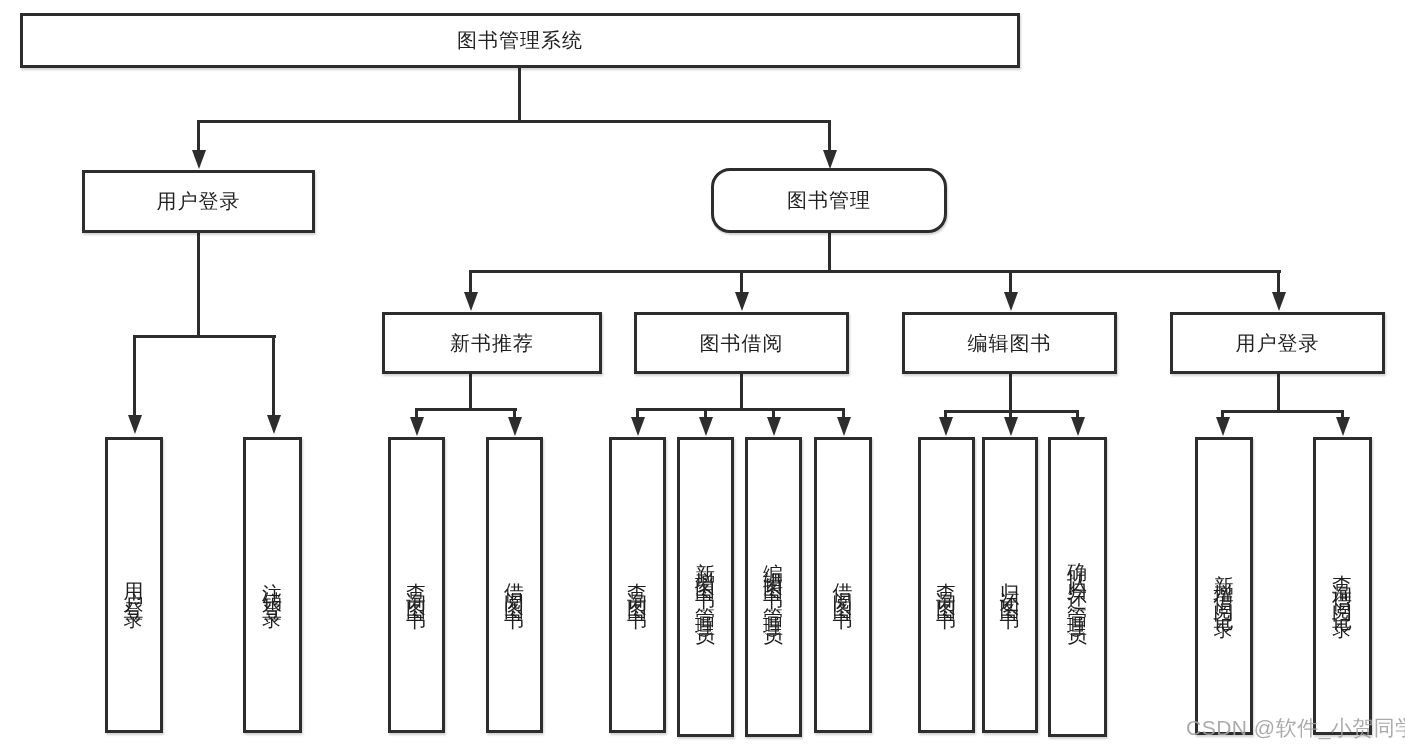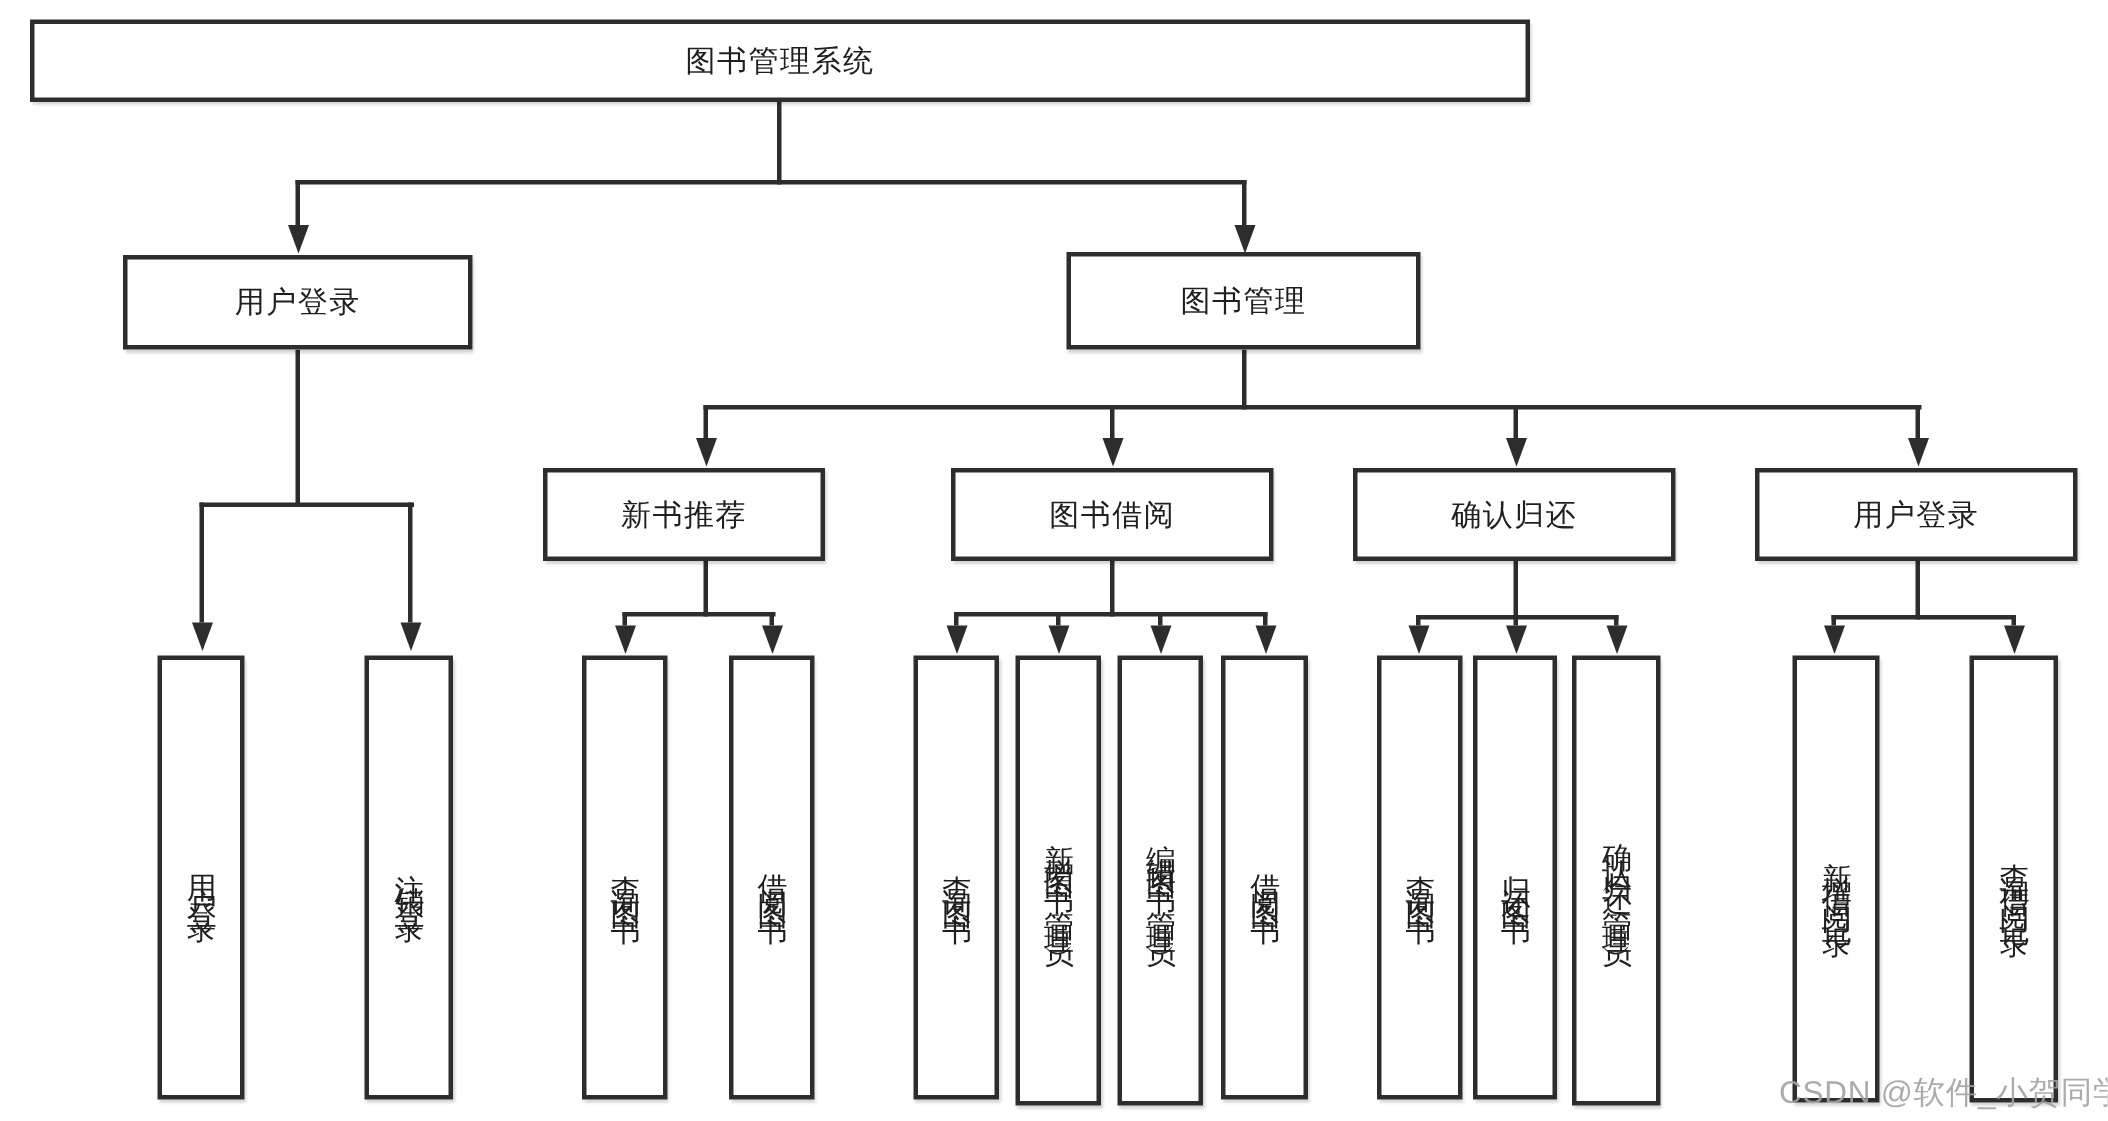--- a/index.html
+++ b/index.html
@@ -65,34 +65,34 @@
 <div id="stage">
 
   <div class="box" style="left:20px;top:13px;width:1000px;height:55px;">
     <span class="hlabel">图书管理系统</span>
   </div>
 
   <div class="box" style="left:82px;top:170px;width:233px;height:63px;">
     <span class="hlabel">用户登录</span>
   </div>
 
-  <div class="box" style="left:711px;top:168px;width:236px;height:65px;">
+  <div class="box" style="left:711px;top:168px;width:236px;height:65px;border-radius:19px;">
     <span class="hlabel">图书管理</span>
   </div>
 
-  <div class="box" style="left:362px;top:312px;width:188px;height:62px;">
+  <div class="box" style="left:382px;top:312px;width:220px;height:62px;">
     <span class="hlabel">新书推荐</span>
   </div>
 
   <div class="box" style="left:634px;top:312px;width:215px;height:62px;text-align:center;">
     <span class="hlabel">图书借阅</span>
   </div>
 
   <div class="box" style="left:902px;top:312px;width:215px;height:62px;">
-    <span class="hlabel">确认归还</span>
+    <span class="hlabel">编辑图书</span>
   </div>
 
   <div class="box" style="left:1170px;top:312px;width:215px;height:62px;">
     <span class="hlabel">用户登录</span>
   </div>
 
   <div class="box leaf" style="left:105px;top:437px;width:58px;height:296px;">
     <span class="vtext">用户登录</span>
   </div>
 

